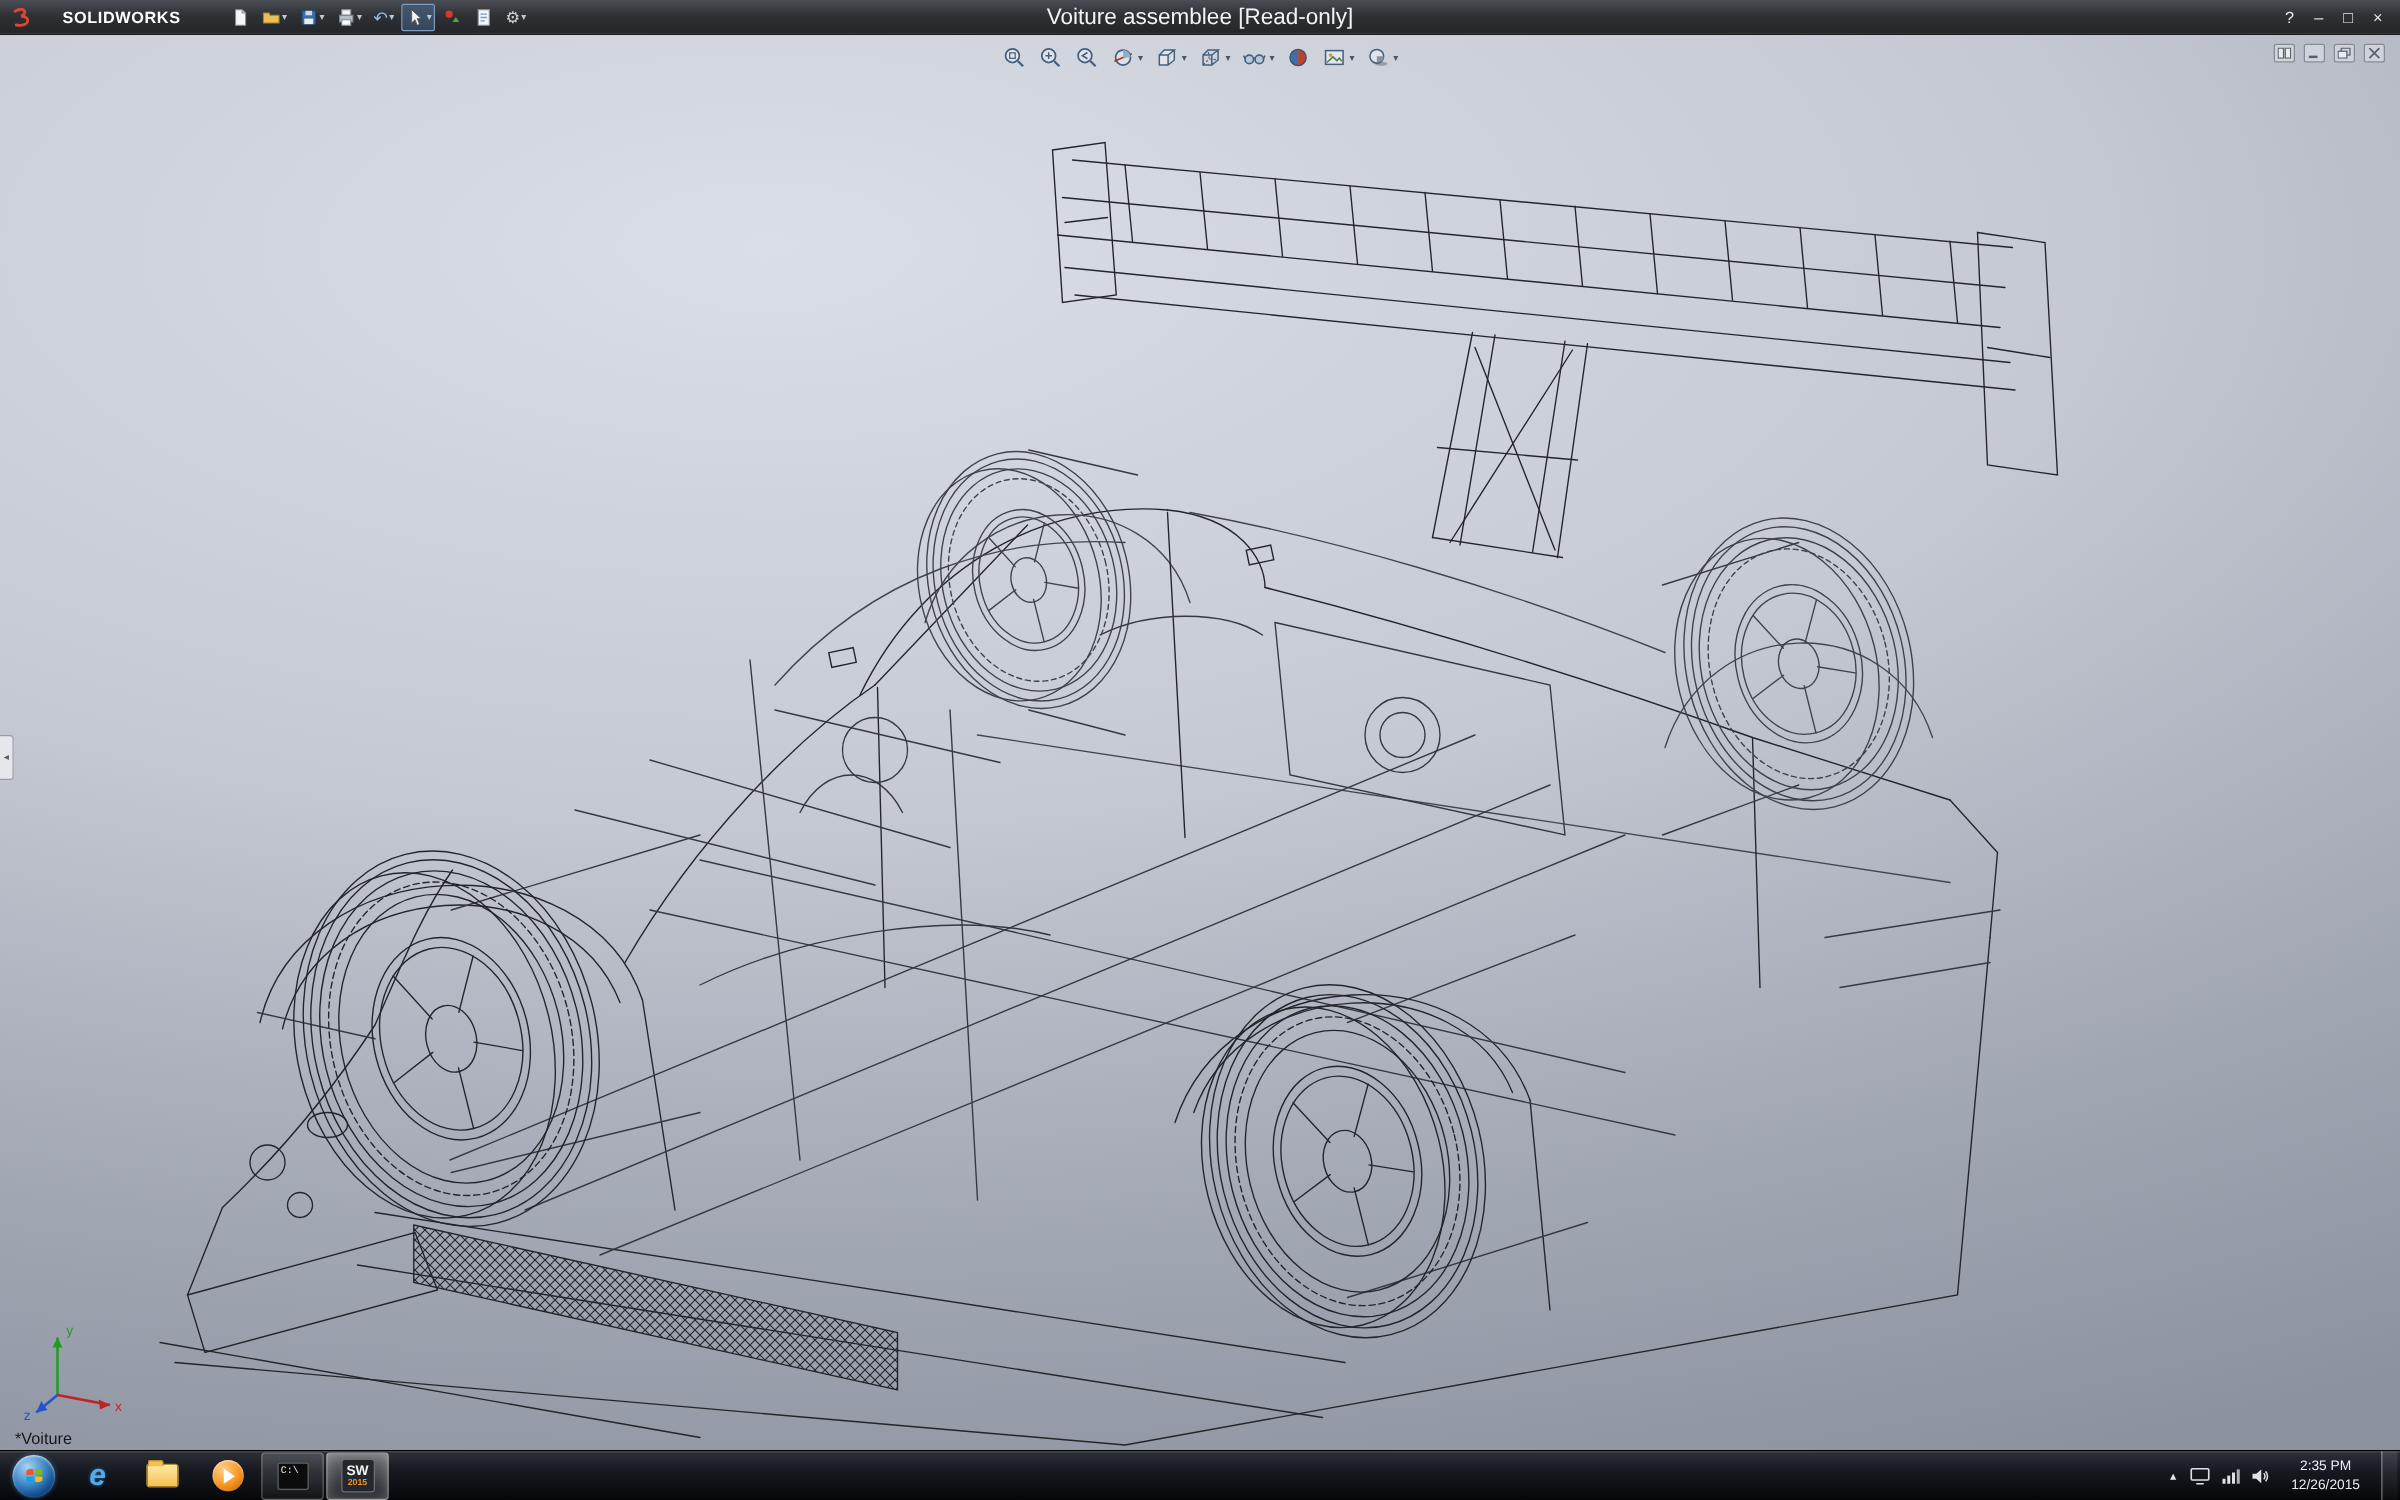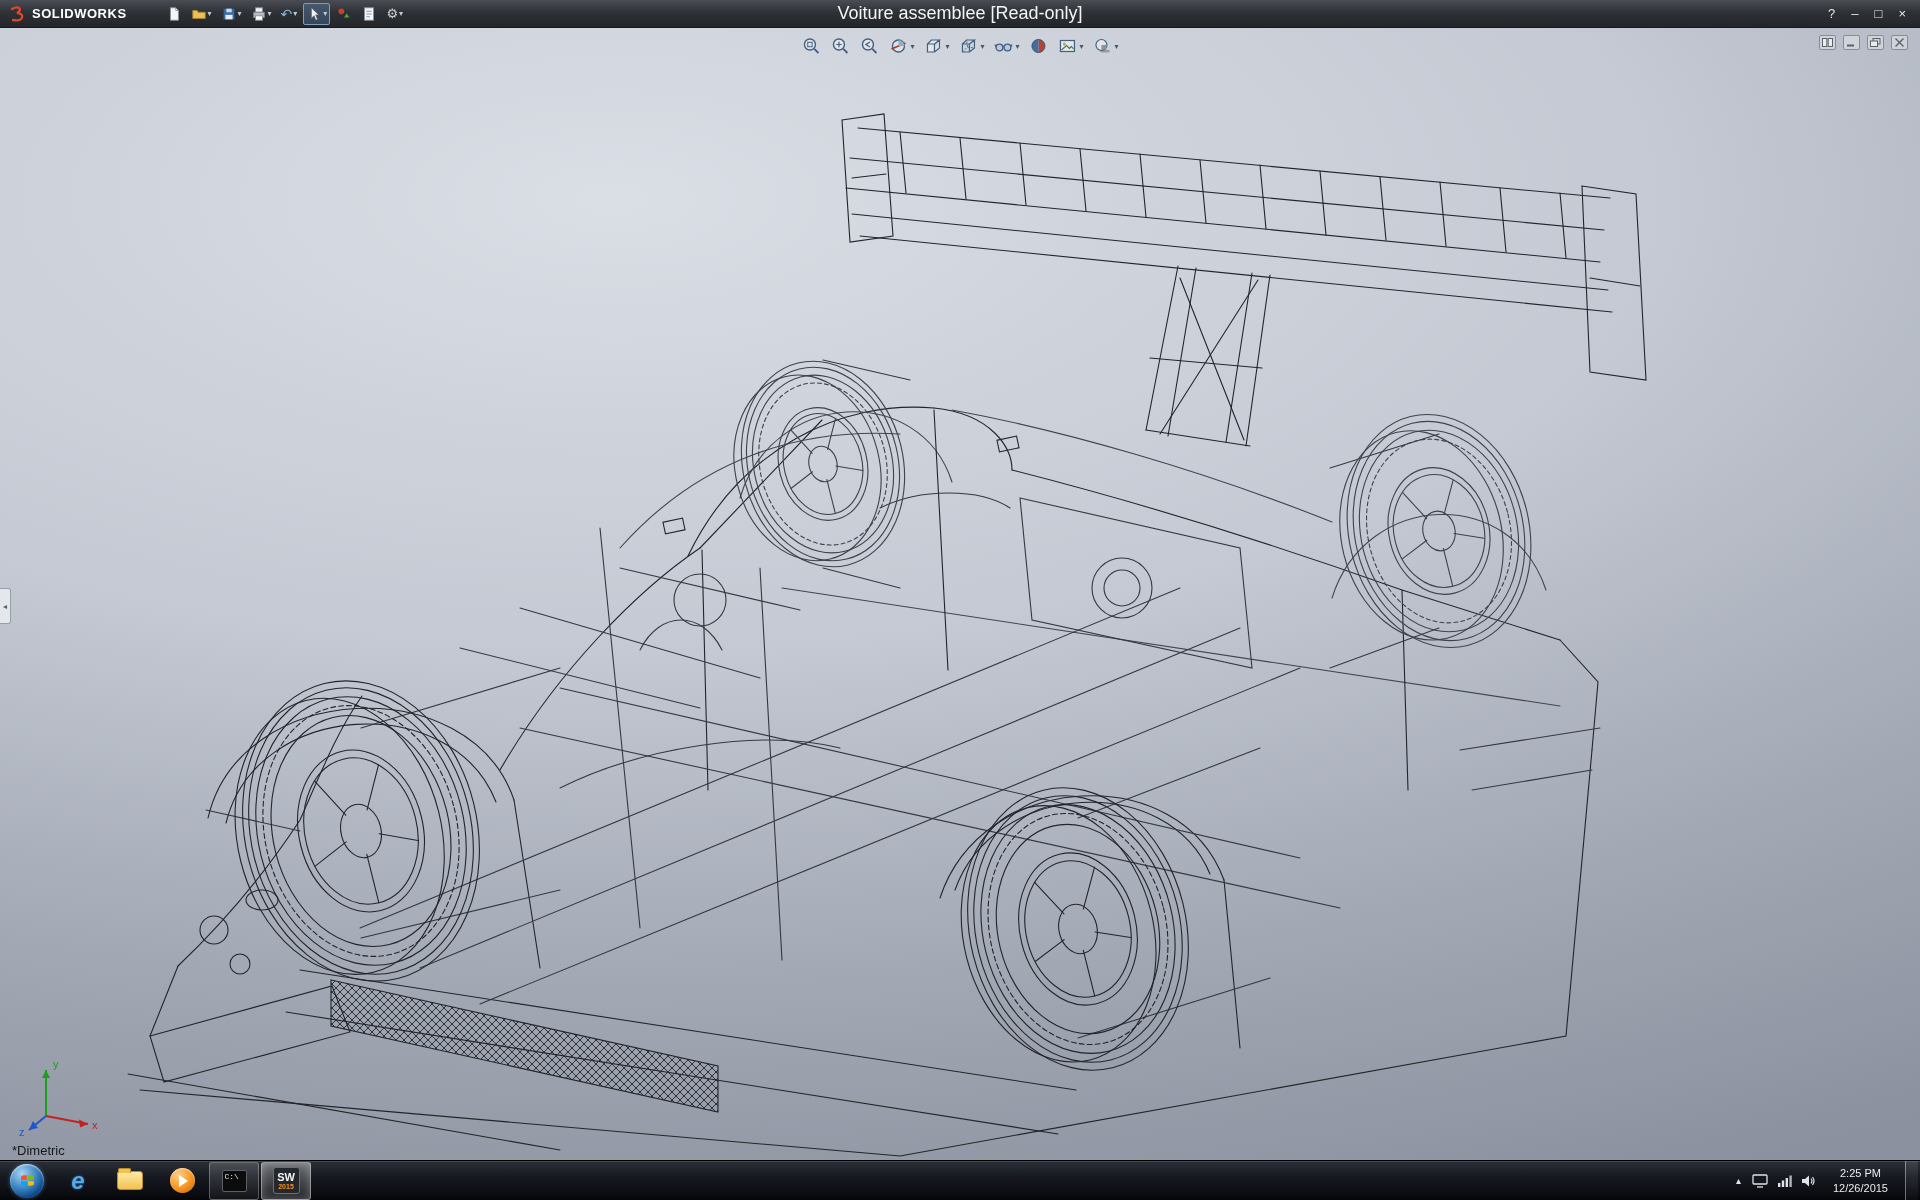--- a/index.html
+++ b/index.html
@@ -3,21 +3,21 @@
 <meta charset="utf-8">
 <style>
   * { box-sizing: border-box; margin: 0; padding: 0; }
   html,body { width:1920px; height:1200px; overflow:hidden; font-family:"Liberation Sans",sans-serif; user-select:none; }
   body { position:relative; background:#9aa0ac; }
 
   
   .titlebar { position:absolute; top:0; left:0; right:0; height:28px;
     background:linear-gradient(#4a4d53,#2e3136 45%,#232529);
     border-bottom:1px solid #17181b; display:flex; align-items:center; color:#eceef0; z-index:30; }
-  .logo { display:flex; align-items:center; gap:4px; padding:0 10px 0 8px; }
+  .logo { display:flex; align-items:center; gap:22px; padding:0 10px 0 8px; }
   .logo-text { font-size:13px; font-weight:bold; letter-spacing:0.5px; color:#fff; }
   .tb-tools { display:flex; align-items:center; gap:3px; margin-left:26px; }
   .tb-btn { height:22px; min-width:22px; padding:0 2px; display:flex; align-items:center; justify-content:center; gap:1px; border-radius:2px; border:1px solid transparent; }
   .tb-btn.active { border:1px solid #7d9cbe; background:linear-gradient(#46586e,#35465a); }
   .caret { font-size:8px; color:#c3c8ce; line-height:1; }
   .tb-title { position:absolute; left:50%; transform:translateX(-50%); font-size:18px; color:#f2f3f5; white-space:nowrap; }
   .tb-winctl { margin-left:auto; display:flex; align-items:center; gap:16px; padding-right:14px; font-size:13px; color:#e4e6e9; }
   .tb-winctl span { cursor:default; }
   .undo-glyph { font-size:14px; color:#8fb7de; line-height:1; }
   .gear-glyph { font-size:13px; color:#ced2d7; line-height:1; }
@@ -445,21 +445,21 @@
     <path d="M30,20 L26,28 L34,28 Z" fill="#1d9e1d"></path>
     <path d="M30,66 L72,74" stroke="#c32222" stroke-width="2"></path>
     <path d="M72,74 L63,69.5 L64,77.5 Z" fill="#c32222"></path>
     <path d="M30,66 L13,80" stroke="#2255cc" stroke-width="2"></path>
     <path d="M13,80 L22,78 L17,71 Z" fill="#2255cc"></path>
     <text x="37" y="18" font-size="11" fill="#1d9e1d">y</text>
     <text x="76" y="79" font-size="11" fill="#c32222">x</text>
     <text x="3" y="86" font-size="11" fill="#2255cc">z</text>
   </svg>
 
-  <div class="view-label">*Dimetric</div>
+  <div class="view-label">*Voiture</div>
 </div>
 
 <div class="taskbar">
   <div class="start-orb">
     <svg width="17" height="17" viewBox="0 0 16 16">
       <path d="M2,4.2 Q4.5,2.6 7.4,3.3 L7.4,7.4 L2,7.8 Z" fill="#f35325"></path>
       <path d="M8.6,3.3 Q11.5,2.6 14,4.2 L14,7.4 L8.6,7.4 Z" fill="#81bc06"></path>
       <path d="M2,8.8 L7.4,8.6 L7.4,12.7 Q4.5,13.4 2,11.8 Z" fill="#05a6f0"></path>
       <path d="M8.6,8.6 L14,8.8 L14,11.8 Q11.5,13.4 8.6,12.7 Z" fill="#ffba08"></path>
     </svg>
@@ -496,18 +496,18 @@
       <rect x="1" y="9" width="2.4" height="4" fill="#dfe2e6"></rect>
         <rect x="4.8" y="6.5" width="2.4" height="6.5" fill="#dfe2e6"></rect>
       <rect x="8.6" y="4" width="2.4" height="9" fill="#dfe2e6"></rect>
         <rect x="12.4" y="1.5" width="2.4" height="11.5" fill="#aeb2b8"></rect>
     </svg>
     <svg width="15" height="14" viewBox="0 0 15 14">
       <path d="M1,5 H4 L8,1.5 V12.5 L4,9 H1 Z" fill="#dfe2e6"></path>
       <path d="M10,4.5 Q12,7 10,9.5 M11.5,3 Q14.5,7 11.5,11" stroke="#dfe2e6" stroke-width="1.2" fill="none"></path>
     </svg>
     <div class="clock">
-      <div>2:25 PM</div>
+      <div>2:35 PM</div>
       <div>12/26/2015</div>
     </div>
     <div class="show-desktop"></div>
   </div>
 </div>
 
 </body></html>

